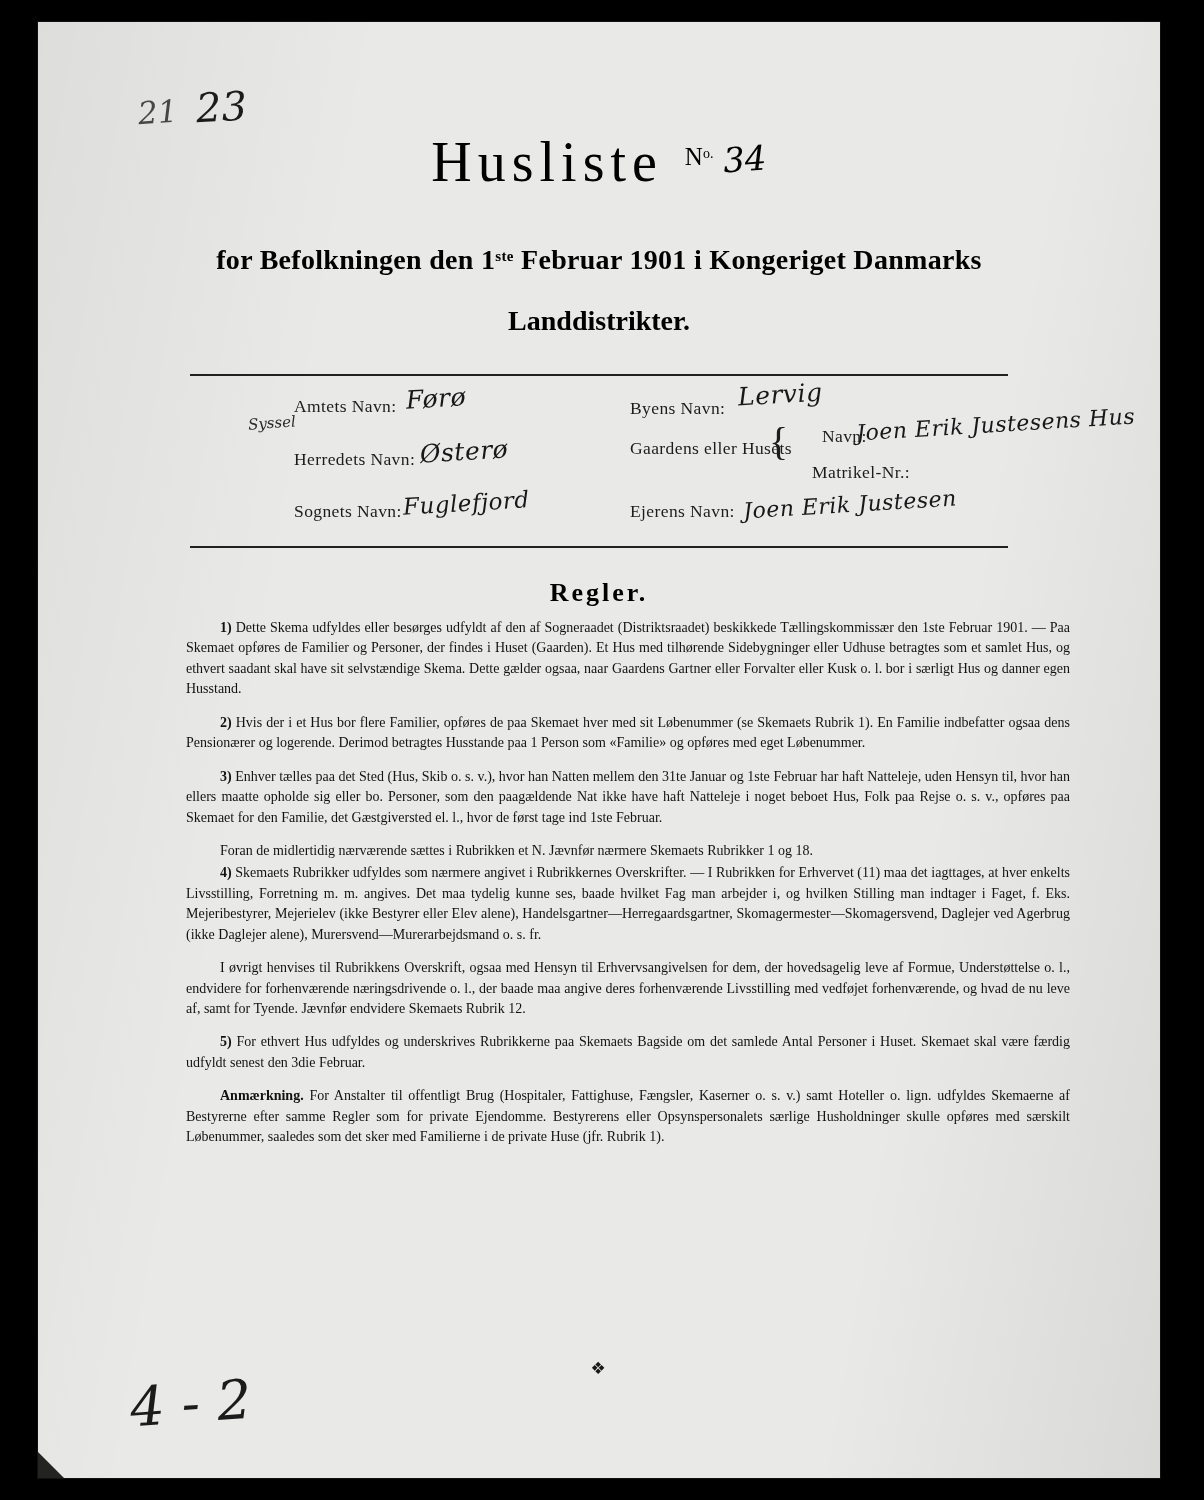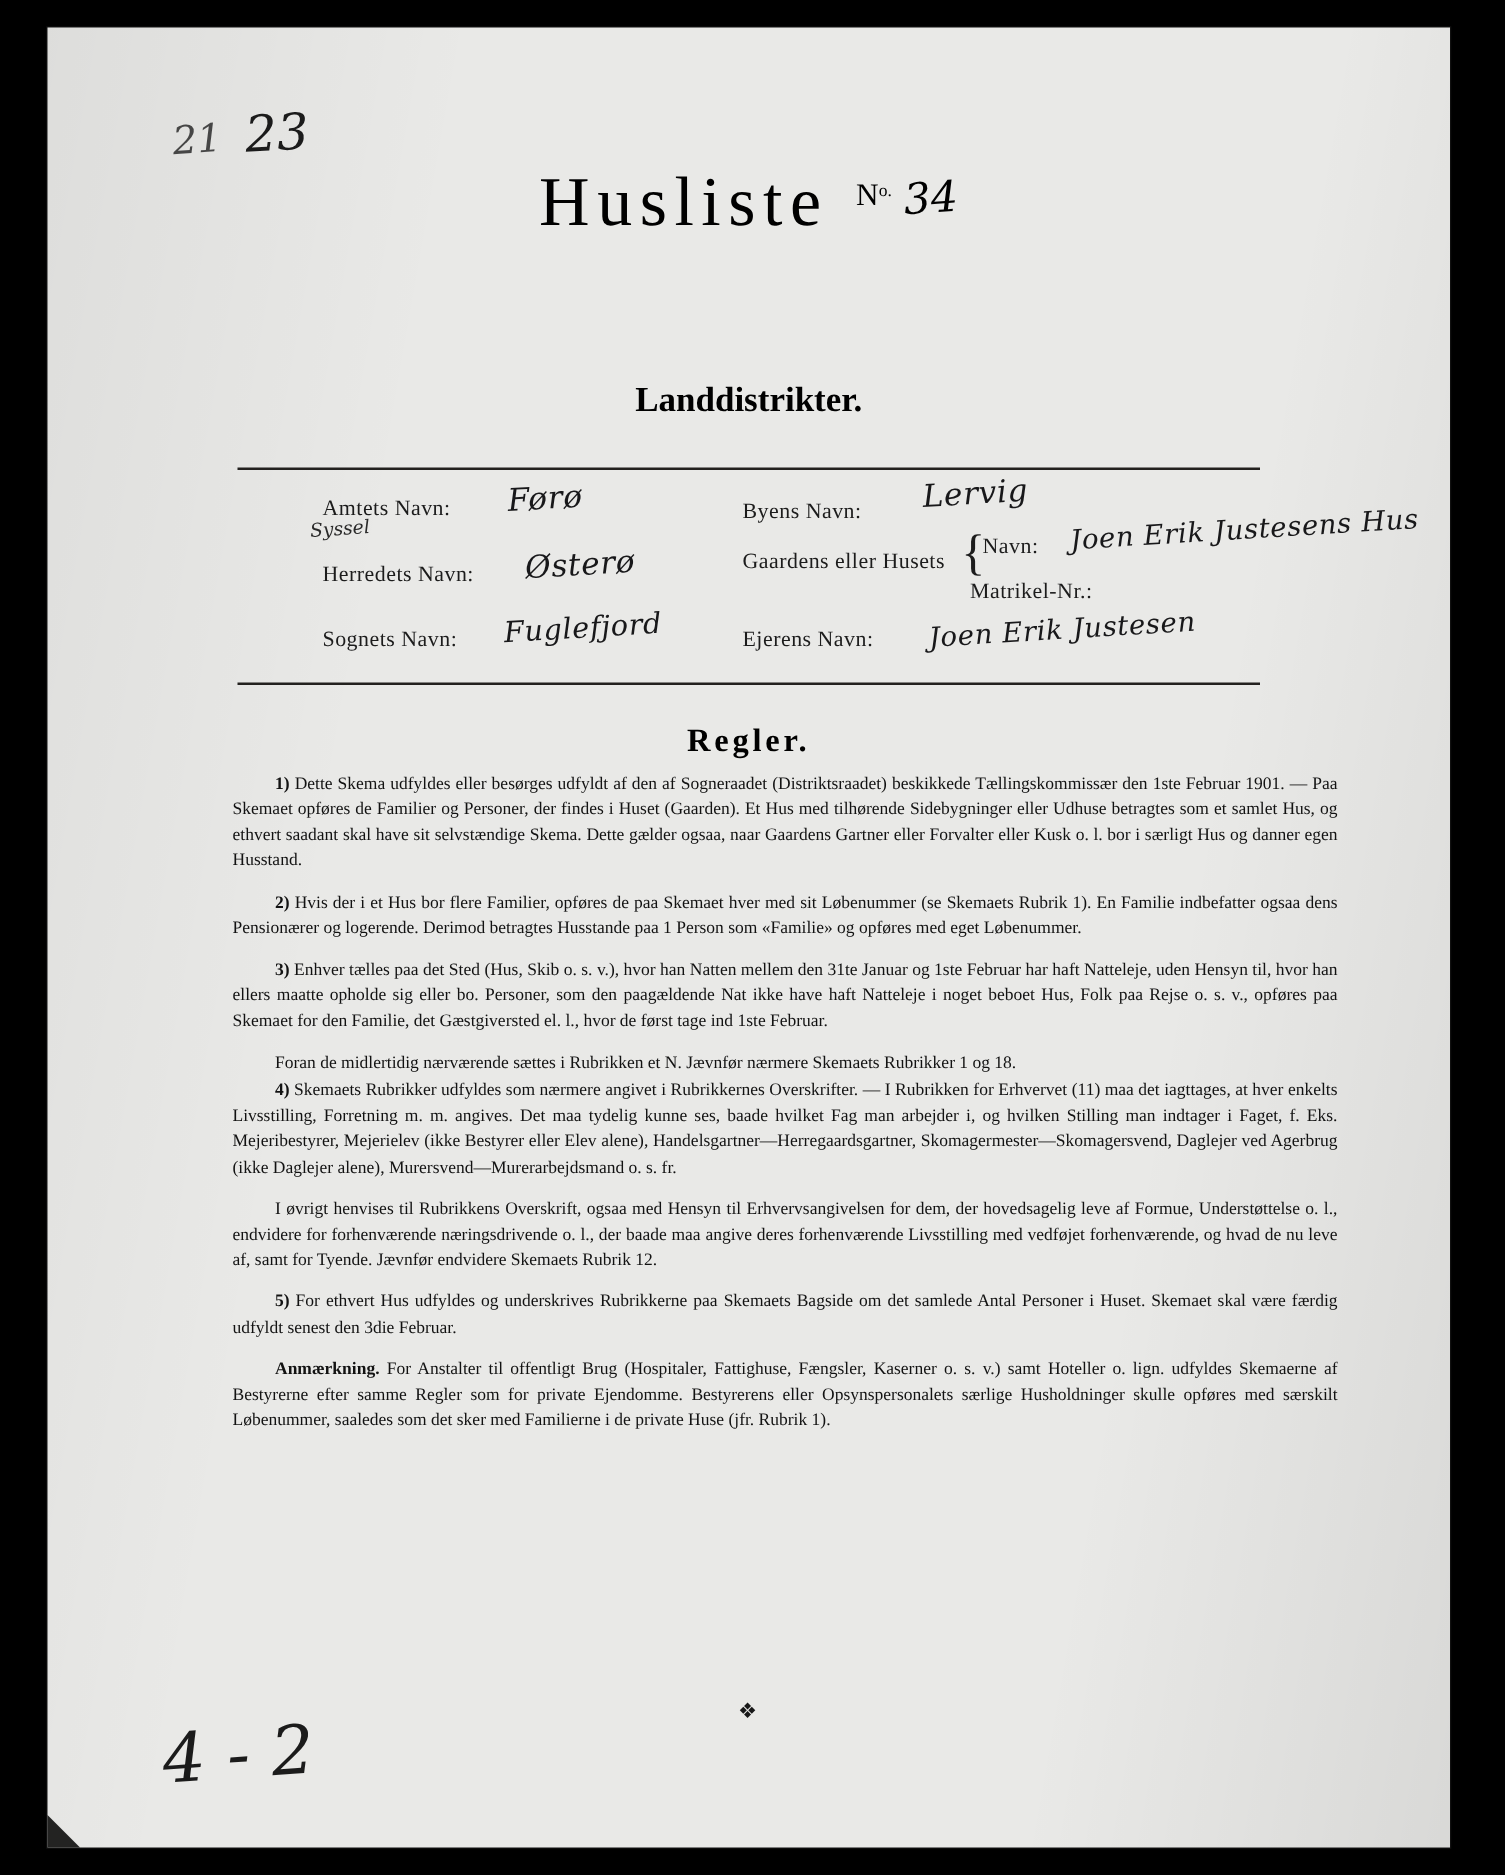--- a/index.html
+++ b/index.html
@@ -126,20 +126,21 @@
   #rule-top { top: 352px; }
   #rule-bottom { top: 524px; }
 
   
   .form-area { position: absolute; left: 0; top: 0; width: 100%; }
   .fld-label {
     position: absolute;
     font-size: 17.5px;
     letter-spacing: .4px;
     color: #1c1c1c;
+    margin-left: 36px;
   }
   .fld-value {
     position: absolute;
     font-size: 25px;
   }
   .strike-note {
     position: absolute;
     font-size: 15px;
     font-family: "DejaVu Serif", serif;
     font-style: italic;
@@ -202,20 +203,23 @@
     <div class="archive-num" id="arch-bottom">4 - 2</div>
 
     <div class="title-row">
       <span class="huslist">Husliste</span>
       <span class="no-label">
         <span>N</span><span class="sup">o.</span>
       </span>
       <span class="no-value hand-num">34</span>
     </div>
 
+    <div class="subtitle">
+      <span>for Befolkningen den 1</span><span class="sup">ste</span><span> Februar 1901 i Kongeriget Danmarks</span>
+    </div>
     <div class="subtitle2">Landdistrikter.</div>
 
     <div class="rule" id="rule-top"></div>
 
     <div class="form-area">
       <div class="fld-label" style="left:220px; top:374px;">Amtets Navn:</div>
       <div class="fld-value hand" style="left:368px; top:362px;">Førø</div>
       <div class="strike-note" style="left:210px; top:392px;">Syssel</div>
 
       <div class="fld-label" style="left:220px; top:427px;">Herredets Navn:</div>

